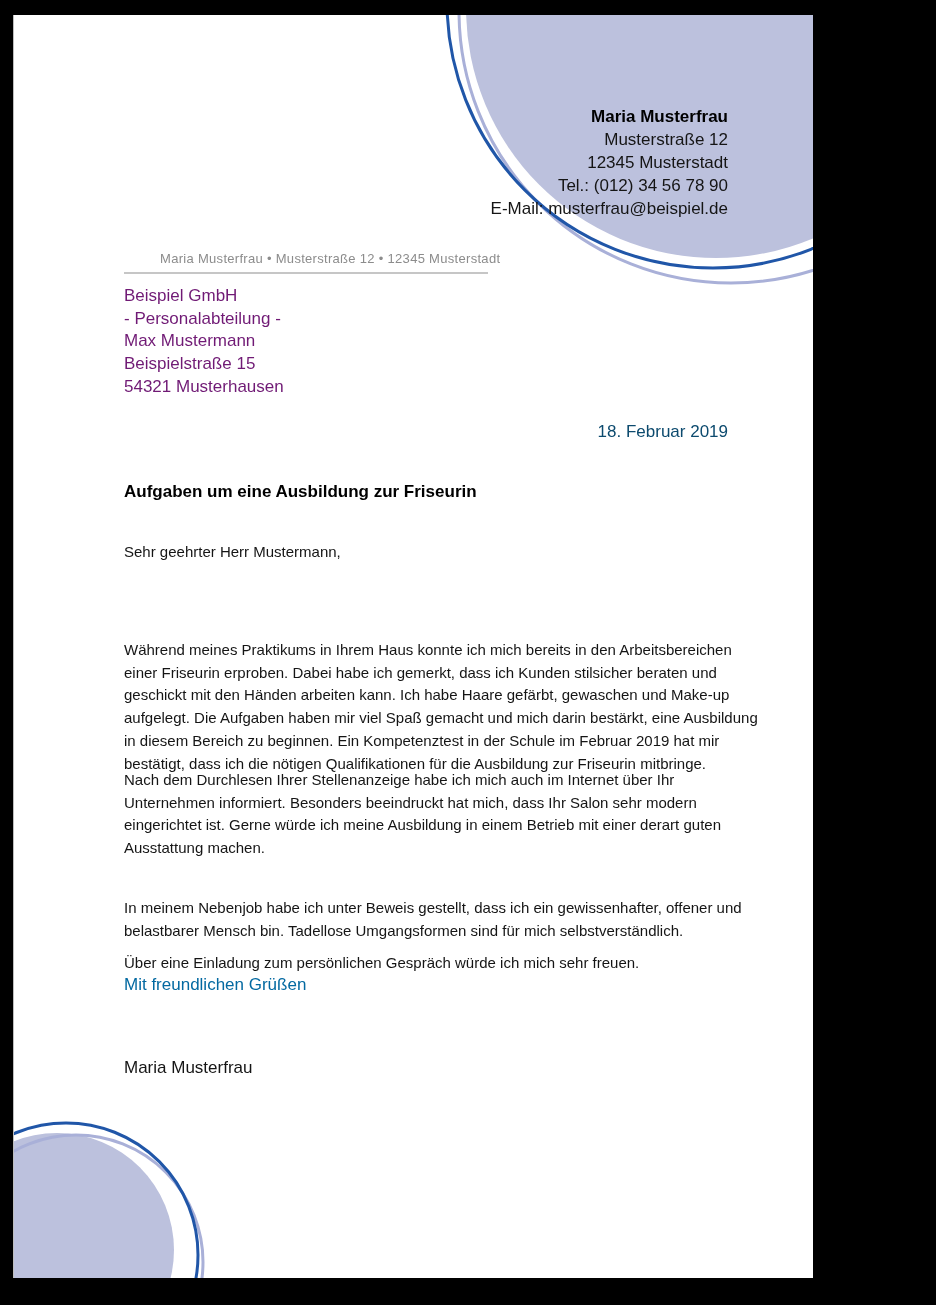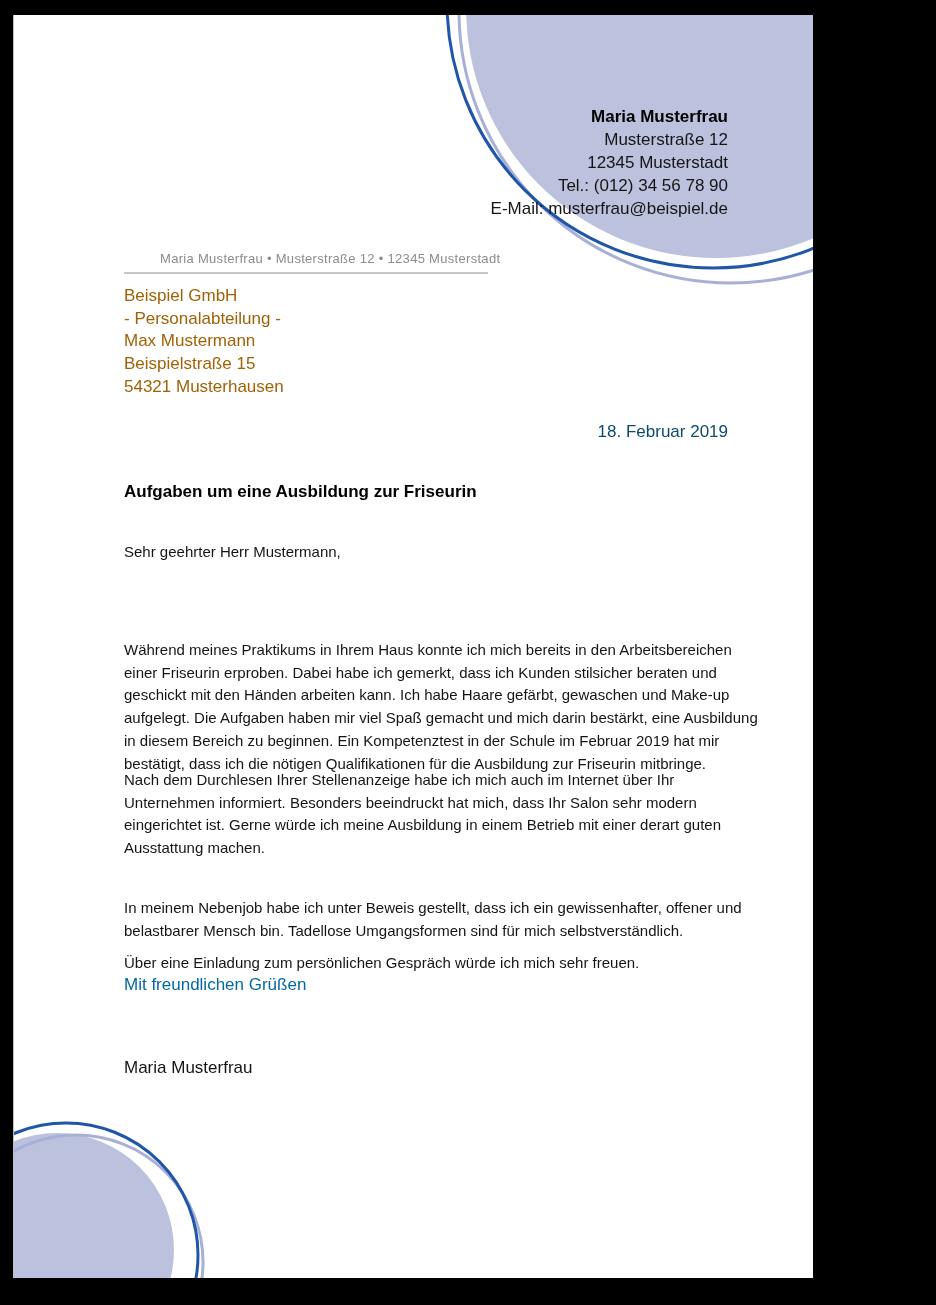--- a/index.html
+++ b/index.html
@@ -10,21 +10,21 @@
   .deco{position:absolute;left:0;top:0;width:897px;height:1263px;pointer-events:none;}
 
   .contact{position:absolute;top:90px;right:85px;text-align:right;font-size:17px;
            line-height:23px;color:#151515;}
   .contact-name{font-weight:bold;color:#000;}
 
   .sender-line{position:absolute;left:110px;top:236px;font-size:13px;color:#8c8c8c;
                letter-spacing:0.3px;white-space:nowrap;margin-left:36px;}
   .rule{position:absolute;left:110px;top:257px;width:364px;height:2px;background:#c6c6c6;}
 
-  .recipient{position:absolute;left:110px;top:270px;font-size:17px;line-height:22.7px;color:#a16207;}
+  .recipient{position:absolute;left:110px;top:270px;font-size:17px;line-height:22.7px;color:#701a75;}
 
   .date{position:absolute;right:85px;top:407px;font-size:17px;color:#0c4a6e;}
 
   .subject{position:absolute;left:110px;top:467px;font-size:17px;font-weight:bold;color:#000;}
 
   .para{position:absolute;left:110px;width:785px;font-size:15px;line-height:22.7px;
         color:#151515;white-space:pre-line;}
   .salutation{top:526px;}
   .p1{top:566px;}
   .p2{top:624px;}

